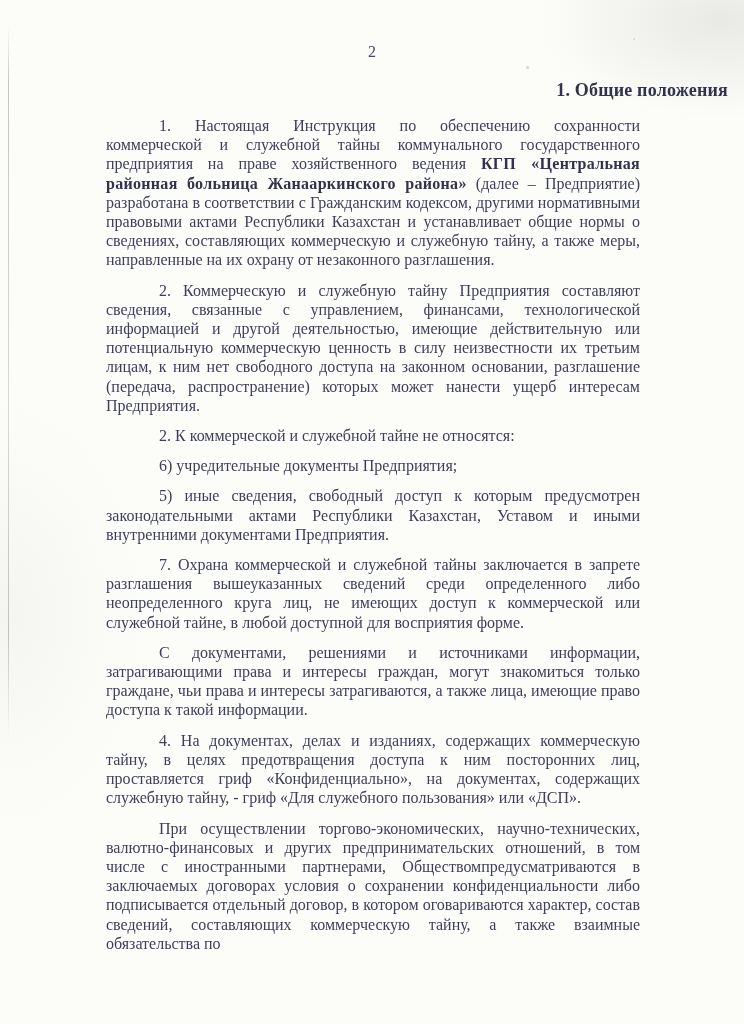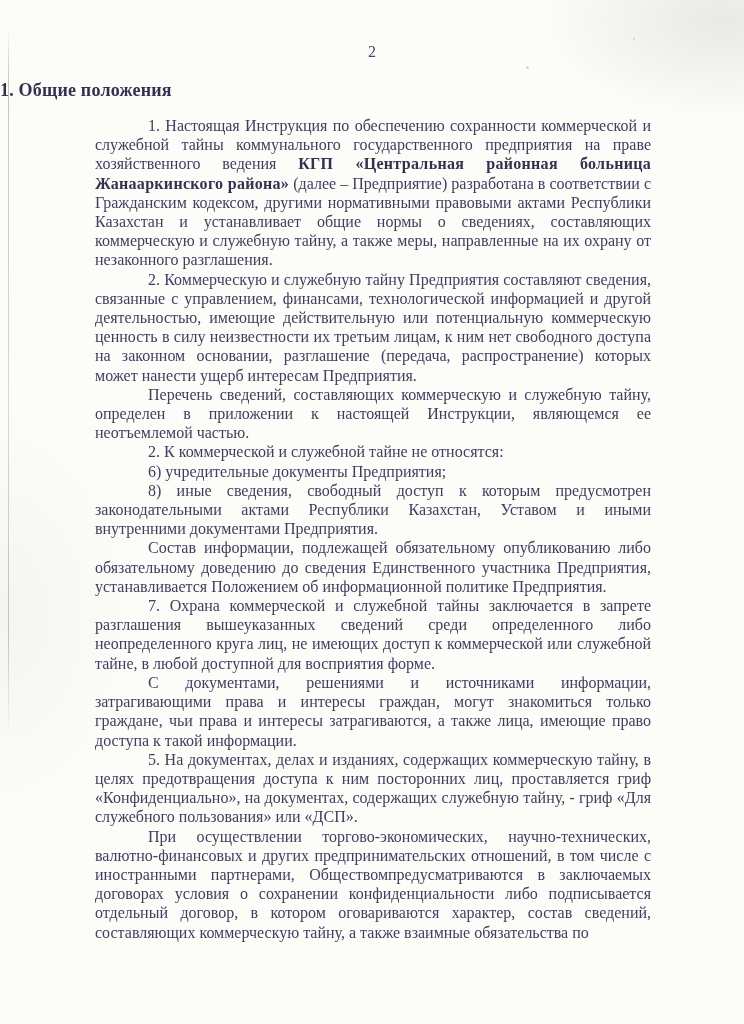--- a/index.html
+++ b/index.html
@@ -47,35 +47,35 @@
 
   .page-number {
     margin-top: 42px;
     text-align: center;
     font-size: 16px;
     line-height: 20px;
     color: #45456a;
   }
   .heading {
     margin: 17px 16px 0 0;
-    text-align: left;
+    text-align: right;
     font-size: 18px;
     line-height: 22px;
     font-weight: bold;
     color: #32324f;
     letter-spacing: 0.2px;
   }
   .body-text {
     margin: 15px 93px 0 95px;
     font-size: 16px;
     line-height: 19.2px;
     text-align: justify;
   }
   .body-text p {
-    margin: 0;
+    margin: 11px;
     padding: 0;
     text-indent: 53px;
   }
   .body-text b {
     color: #32324f;
     letter-spacing: 0.3px;
   }
 </style>
 </head>
 <body>
@@ -89,33 +89,31 @@
   <div class="page-number">2</div>
 
   <h1 class="heading">1. Общие положения</h1>
 
   <div class="body-text">
 
     <p><span>1. Настоящая Инструкция по обеспечению сохранности коммерческой и служебной тайны коммунального государственного предприятия на праве хозяйственного ведения </span><b>КГП «Центральная районная больница Жанааркинского района»</b><span> (далее – Предприятие) разработана в соответствии с Гражданским кодексом, другими нормативными правовыми актами Республики Казахстан и устанавливает общие нормы о сведениях, составляющих коммерческую и служебную тайну, а также меры, направленные на их охрану от незаконного разглашения.</span></p>
 
     <p>2. Коммерческую и служебную тайну Предприятия составляют сведения, связанные с управлением, финансами, технологической информацией и другой деятельностью, имеющие действительную или потенциальную коммерческую ценность в силу неизвестности их третьим лицам, к ним нет свободного доступа на законном основании, разглашение (передача, распространение) которых может нанести ущерб интересам Предприятия.</p>
 
-    <p>Перечень сведений, составляющих коммерческую и служебную тайну, определен в приложении к настоящей Инструкции, являющемся ее неотъемлемой частью.</p>
 
     <p>2. К коммерческой и служебной тайне не относятся:</p>
 
     <p>6) учредительные документы Предприятия;</p>
 
 
-    <p>8) иные сведения, свободный доступ к которым предусмотрен законодательными актами Республики Казахстан, Уставом и иными внутренними документами Предприятия.</p>
+    <p>5) иные сведения, свободный доступ к которым предусмотрен законодательными актами Республики Казахстан, Уставом и иными внутренними документами Предприятия.</p>
 
-    <p>Состав информации, подлежащей обязательному опубликованию либо обязательному доведению до сведения Единственного участника Предприятия, устанавливается Положением об информационной политике Предприятия.</p>
 
     <p>7. Охрана коммерческой и служебной тайны заключается в запрете разглашения вышеуказанных сведений среди определенного либо неопределенного круга лиц, не имеющих доступ к коммерческой или служебной тайне, в любой доступной для восприятия форме.</p>
 
     <p>С документами, решениями и источниками информации, затрагивающими права и интересы граждан, могут знакомиться только граждане, чьи права и интересы затрагиваются, а также лица, имеющие право доступа к такой информации.</p>
 
-    <p>5. На документах, делах и изданиях, содержащих коммерческую тайну, в целях предотвращения доступа к ним посторонних лиц, проставляется гриф «Конфиденциально», на документах, содержащих служебную тайну, - гриф «Для служебного пользования» или «ДСП».</p>
+    <p>4. На документах, делах и изданиях, содержащих коммерческую тайну, в целях предотвращения доступа к ним посторонних лиц, проставляется гриф «Конфиденциально», на документах, содержащих служебную тайну, - гриф «Для служебного пользования» или «ДСП».</p>
 
     <p>При осуществлении торгово-экономических, научно-технических, валютно-финансовых и других предпринимательских отношений, в том числе с иностранными партнерами, Обществомпредусматриваются в заключаемых договорах условия о сохранении конфиденциальности либо подписывается отдельный договор, в котором оговариваются характер, состав сведений, составляющих коммерческую тайну, а также взаимные обязательства по</p>
 
   </div>
 </div>
 
 </body></html>

